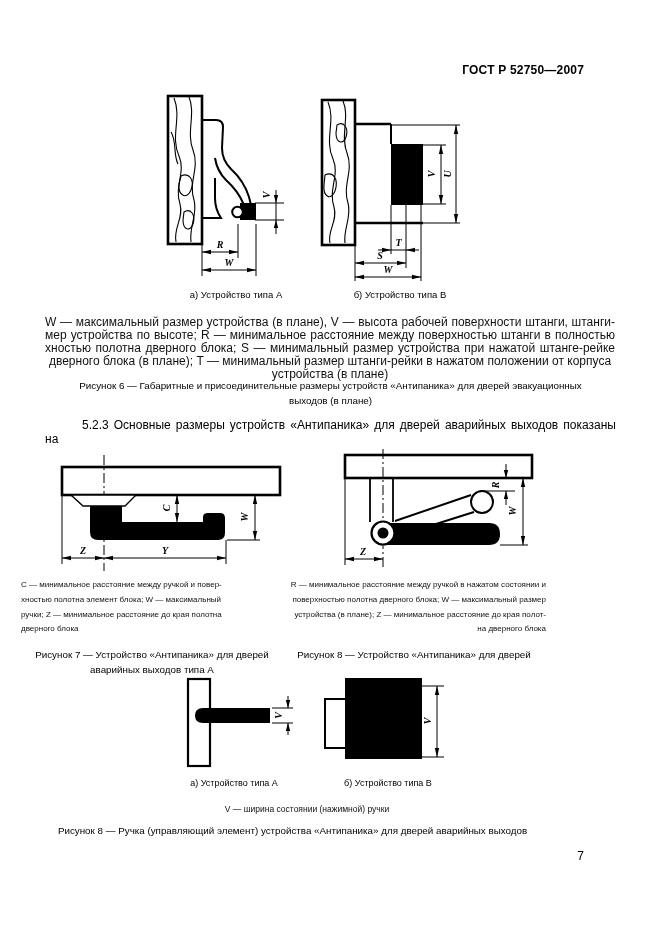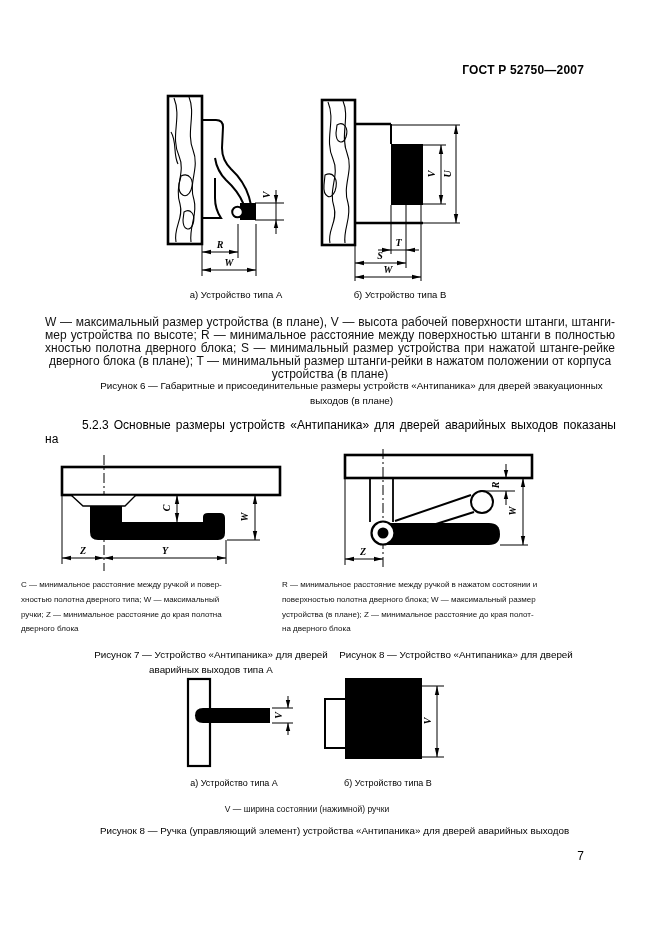--- a/index.html
+++ b/index.html
@@ -8,22 +8,22 @@
   .abs{position:absolute;}
   .doc-header{top:63px;right:77px;font-size:12px;font-weight:bold;letter-spacing:.2px;margin-left:8px;}
   .page-num{top:849px;right:77px;font-size:12px;}
   .subcap{font-weight:normal;text-align:center;white-space:nowrap;}
   .subcap-top{top:289px;font-size:9.5px;}
   .subcap-bot{top:778px;font-size:9px;}
   .legend{font-size:12px;line-height:13px;color:#111;}
   .legend .jl{text-align:justify;text-align-last:justify;white-space:normal;height:13px;overflow:hidden;}
   .legend .cl{text-align:center;}
   .legend7{top:578px;left:21px;width:262px;font-size:8px;line-height:14.8px;color:#111;}
-  .legend8{top:578px;left:282px;width:264px;font-size:8px;line-height:14.8px;text-align:left;color:#111;}
-  .figcap{font-size:9.8px;line-height:15px;text-align:center;color:#000;padding-left:42px;}
+  .legend8{top:578px;left:282px;width:264px;font-size:8px;line-height:14.8px;text-align:right;color:#111;}
+  .figcap{font-size:9.8px;line-height:15px;text-align:center;color:#000;}
   .body-par{top:419px;left:45px;width:571px;font-size:12px;line-height:13.5px;}
   .body-par .l1{text-indent:37px;text-align:justify;text-align-last:justify;white-space:normal;}
   .dim{font:italic bold 10px "Liberation Serif",serif;}
   svg{display:block;}
   svg *{vector-effect:none;}
 </style>
 </head>
 <body>
 
 <div class="page">
@@ -228,32 +228,32 @@
         <polygon points="48,110 39,107.8 39,112.2" fill="#000" stroke="none"></polygon>
       </g>
     </g>
     <text class="dim" transform="translate(164,36) rotate(-90)" text-anchor="middle">R</text>
     <text class="dim" transform="translate(181,62) rotate(-90)" text-anchor="middle">W</text>
     <text class="dim" x="28" y="106" text-anchor="middle">Z</text>
   </svg>
 
   <div class="abs legend7">
     <div>C — минимальное расстояние между ручкой и повер-</div>
-    <div>хностью полотна дверного типа; W — максимальный</div>
+    <div>хностью полотна элемент блока; W — максимальный</div>
     <div>ручки; Z — минимальное расстояние до края полотна</div>
     <div>дверного блока</div>
   </div>
   <div class="abs legend8">
     <div>R — минимальное расстояние между ручкой в нажатом состоянии и</div>
     <div>поверхностью полотна дверного блока; W — максимальный размер</div>
     <div>устройства (в плане); Z — минимальное расстояние до края полот-</div>
     <div>на дверного блока</div>
   </div>
 
-  <div class="abs figcap" style="top:647px;left:38px;width:262px">
+  <div class="abs figcap" style="top:647px;left:21px;width:262px">
     <div>Рисунок 7 — Устройство «Антипаника» для дверей</div>
     <div>аварийных выходов типа А</div>
   </div>
   <div class="abs figcap" style="top:647px;left:282px;width:264px">
     <div>Рисунок 8 — Устройство «Антипаника» для дверей</div>
   </div>
 
   <svg class="abs" style="left:178px;top:676px" width="120" height="95" viewBox="0 0 120 95">
     <g stroke="#000" fill="none">
       <rect x="10" y="3" width="22" height="87" stroke-width="2.2"></rect>

